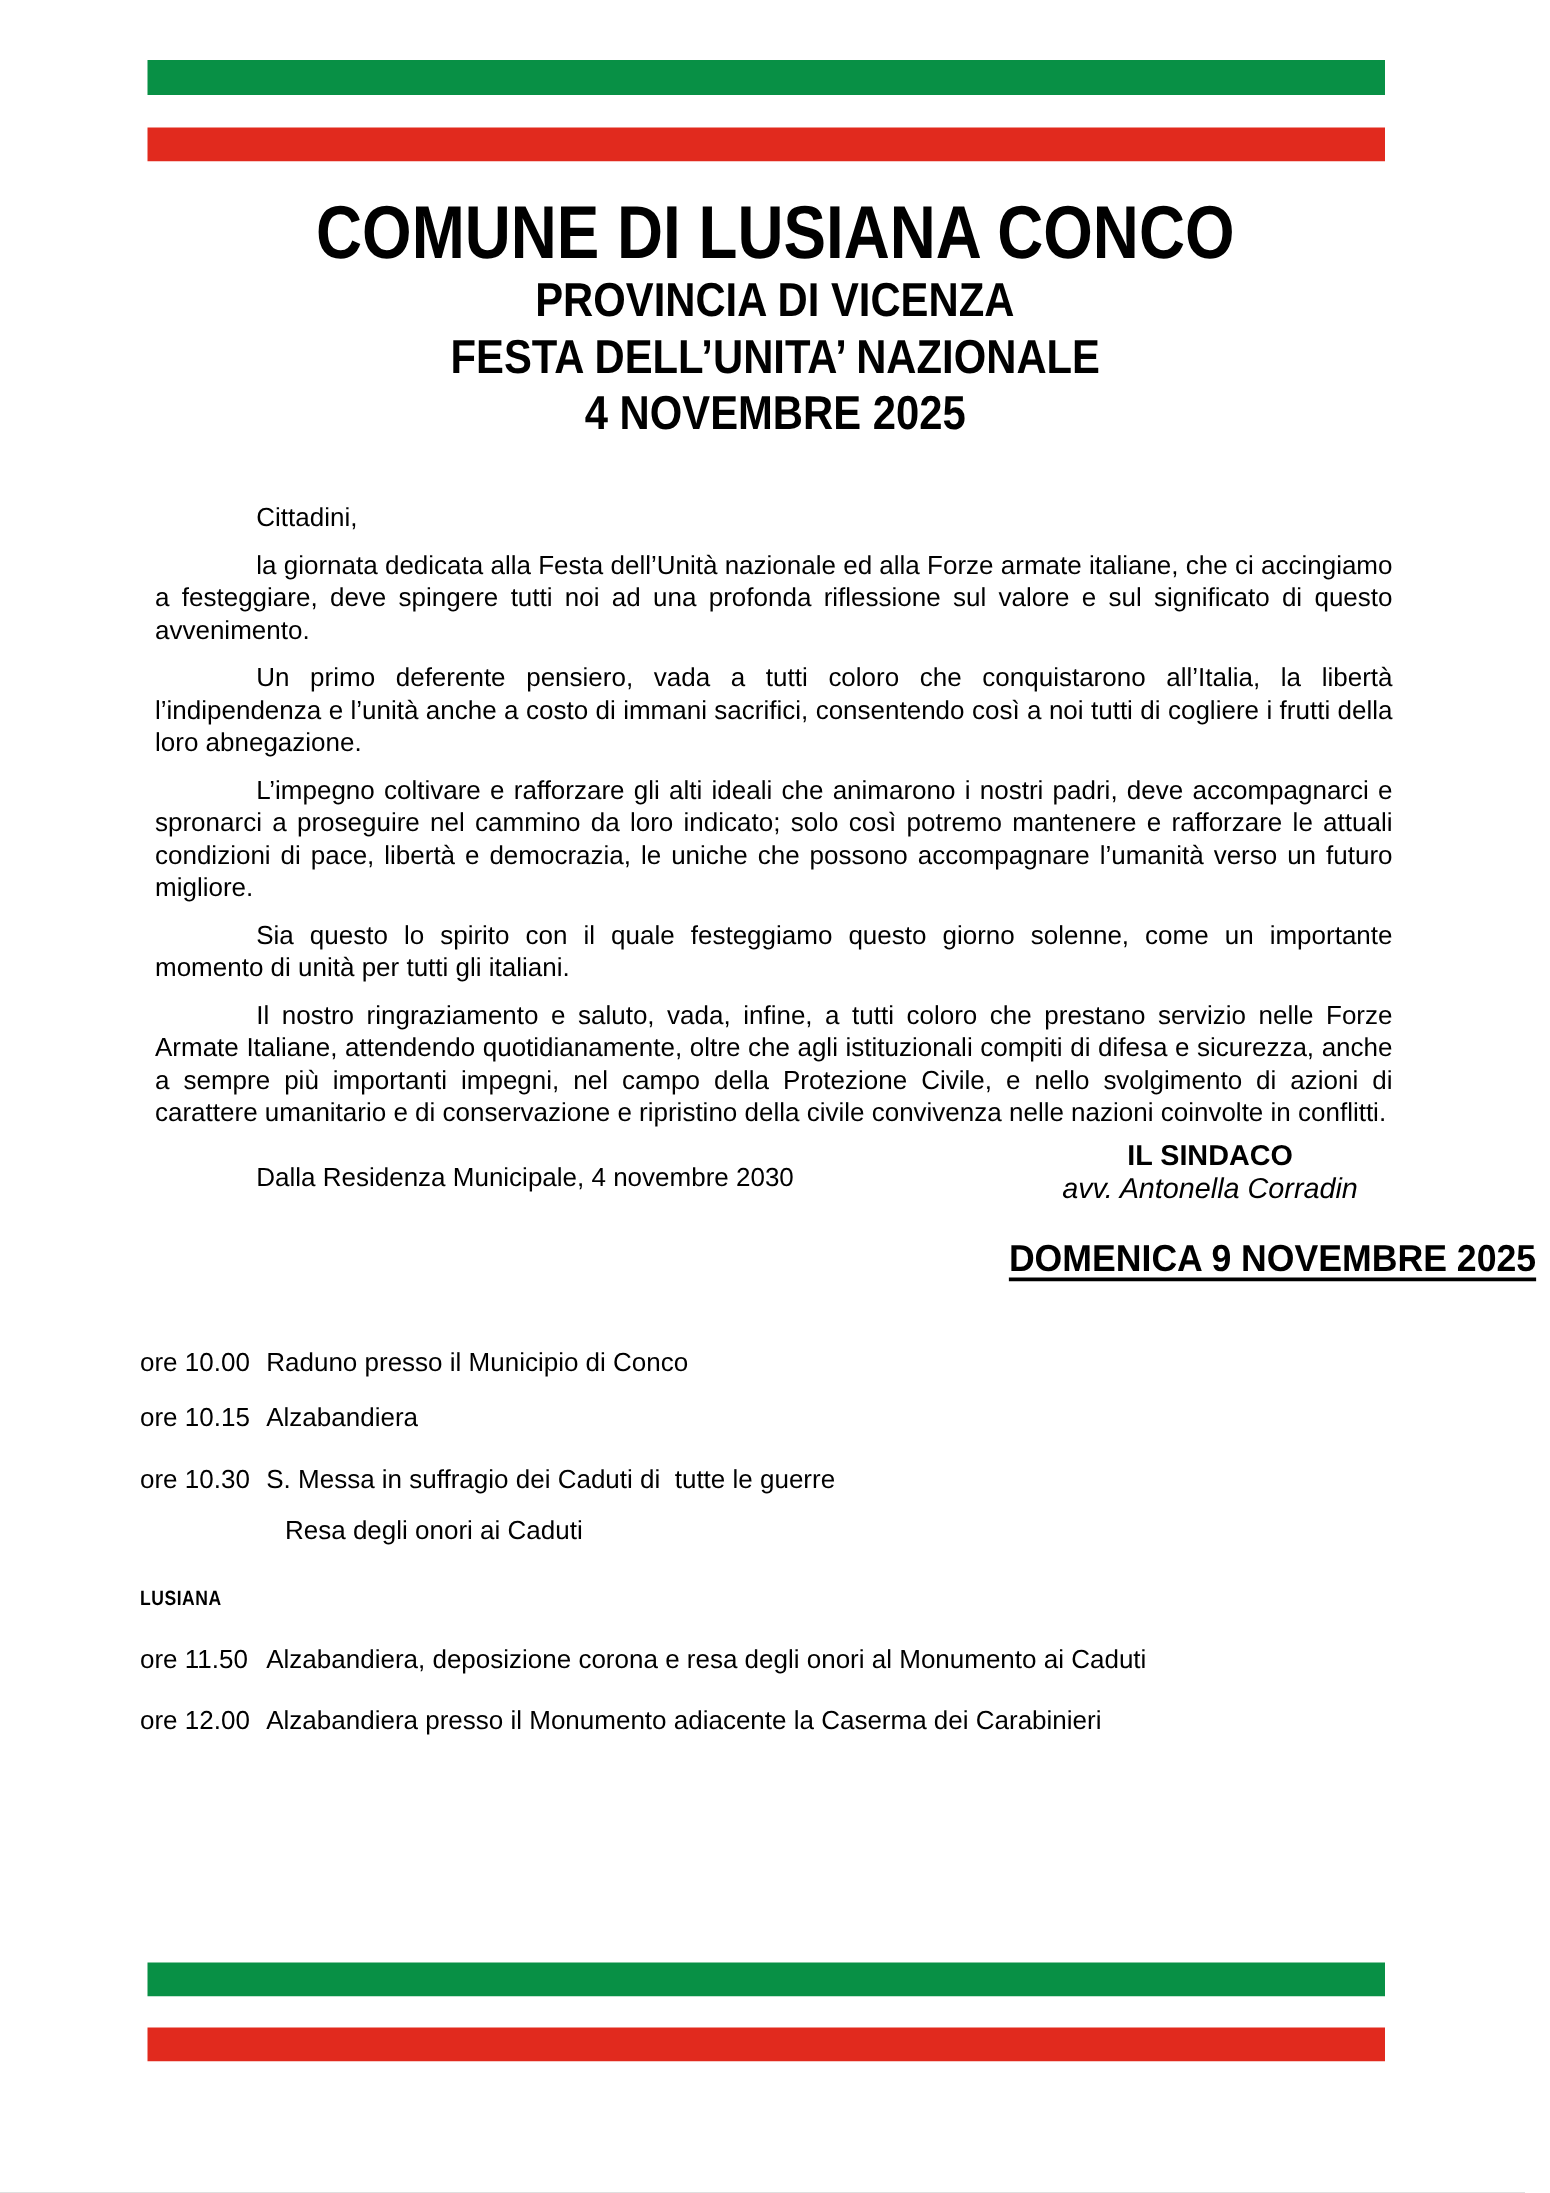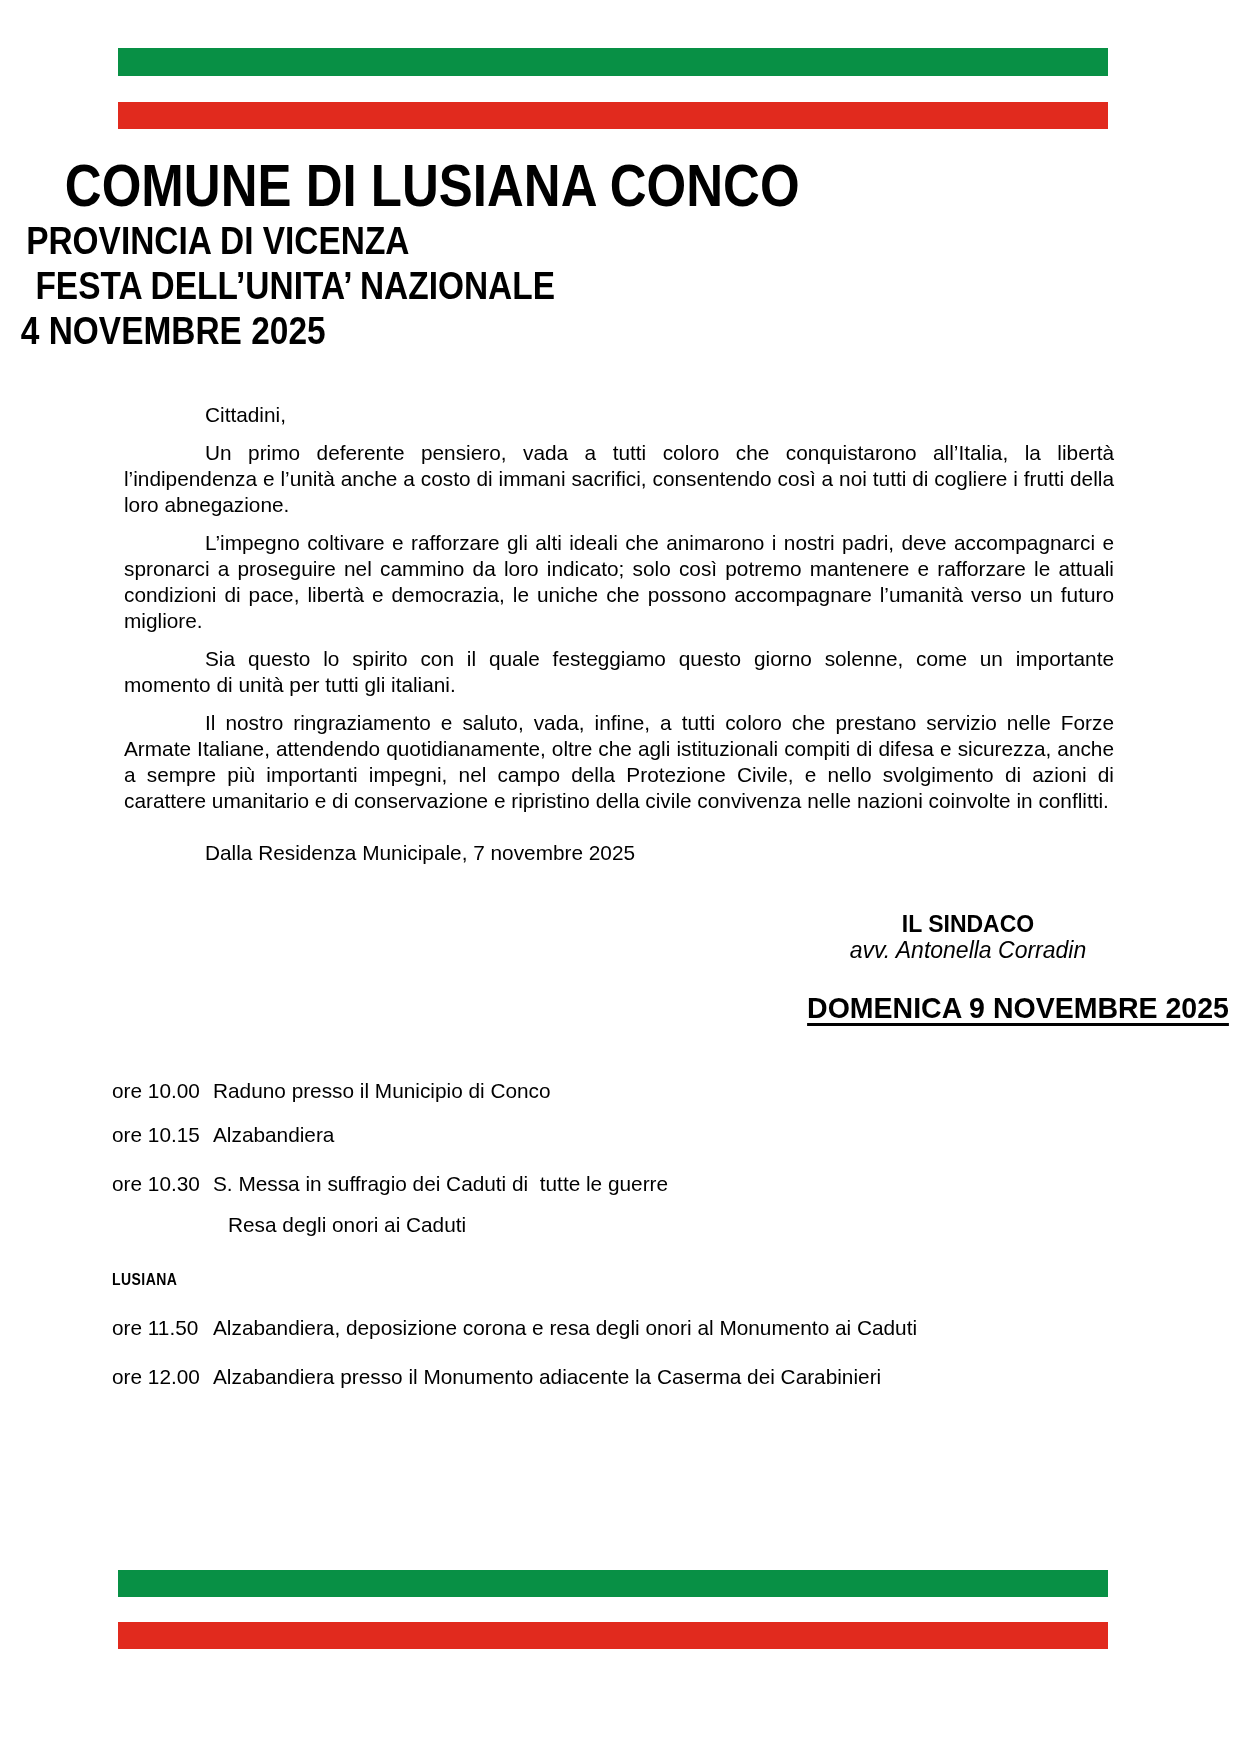--- a/index.html
+++ b/index.html
@@ -10,21 +10,21 @@
     overflow:hidden;
   }
   .bar{position:absolute;left:118px;width:990px;}
   .bar.green{background:var(--flag_green,#089045);}
   .bar.red{background:var(--flag_red,#e12a1e);}
   .bar.top-green{top:48px;height:28px;}
   .bar.top-red{top:102px;height:27px;}
   .bar.bottom-green{top:1570px;height:27px;}
   .bar.bottom-red{top:1622px;height:27px;}
 
-  .header{position:absolute;top:153px;left:0;right:0;font-weight:bold;}
+  .header{position:absolute;top:153px;left:0;right:0;text-align:center;font-weight:bold;}
   .header .line{display:block;white-space:nowrap;}
   .header .line > span{display:inline-block;white-space:nowrap;}
   .title{font-size:60px;line-height:66px;}
   .title > span{transform:scaleX(0.85);}
   .sub{font-size:38px;line-height:45px;}
   .sub > span{transform:scaleX(0.88);}
 
   .bodytext{
     position:absolute;top:390px;left:112px;width:1014px;
     font-size:20.8px;line-height:26px;
@@ -73,25 +73,26 @@
 
   <div class="header">
     <div class="line title"><span>COMUNE DI LUSIANA CONCO</span></div>
     <div class="line sub"><span>PROVINCIA DI VICENZA</span></div>
     <div class="line sub"><span>FESTA DELL’UNITA’ NAZIONALE</span></div>
     <div class="line sub"><span>4 NOVEMBRE 2025</span></div>
   </div>
 
   <div class="bodytext">
     <p class="salutation">Cittadini,</p>
+    <p>la giornata dedicata alla Festa dell’Unità nazionale ed alla Forze armate italiane, che ci accingiamo a festeggiare, deve spingere tutti noi ad una profonda riflessione sul valore e sul significato di questo avvenimento.</p>
     <p>Un primo deferente pensiero, vada a tutti coloro che conquistarono all’Italia, la libertà l’indipendenza e l’unità anche a costo di immani sacrifici, consentendo così a noi tutti di cogliere i frutti della loro abnegazione.</p>
     <p>L’impegno coltivare e rafforzare gli alti ideali che animarono i nostri padri, deve accompagnarci e spronarci a proseguire nel cammino da loro indicato; solo così potremo mantenere e rafforzare le attuali condizioni di pace, libertà e democrazia, le uniche che possono accompagnare l’umanità verso un futuro migliore.</p>
     <p>Sia questo lo spirito con il quale festeggiamo questo giorno solenne, come un importante momento di unità per tutti gli italiani.</p>
     <p>Il nostro ringraziamento e saluto, vada, infine, a tutti coloro che prestano servizio nelle Forze Armate Italiane, attendendo quotidianamente, oltre che agli istituzionali compiti di difesa e sicurezza, anche a sempre più importanti impegni, nel campo della Protezione Civile, e nello svolgimento di azioni di carattere umanitario e di conservazione e ripristino della civile convivenza nelle nazioni coinvolte in conflitti.</p>
-    <p class="closing">Dalla Residenza Municipale, 7 novembre 2025</p>
+    <p class="closing">Dalla Residenza Municipale, 4 novembre 2030</p>
   </div>
 
   <div class="signature">
     <div class="sig-role">IL SINDACO</div>
     <div class="sig-name">avv. Antonella Corradin</div>
   </div>
 
   <div class="program-heading"><span>DOMENICA 9 NOVEMBRE 2025</span></div>
 
   <div class="schedule">

